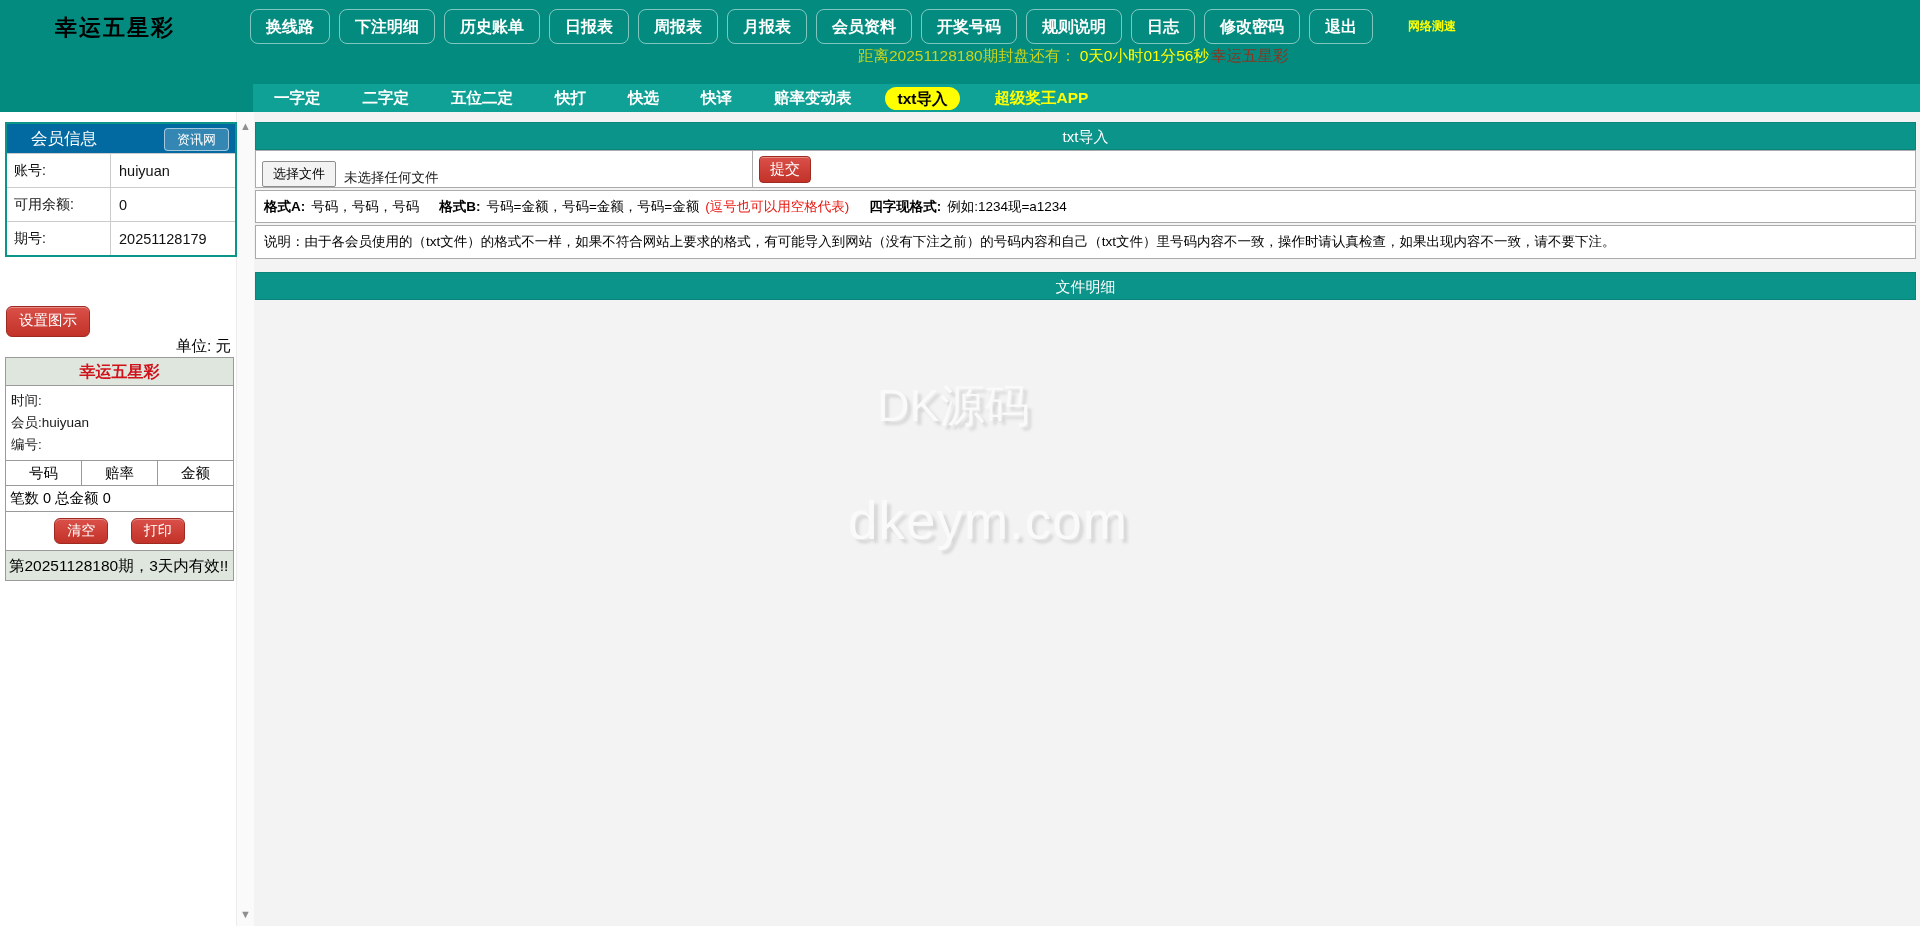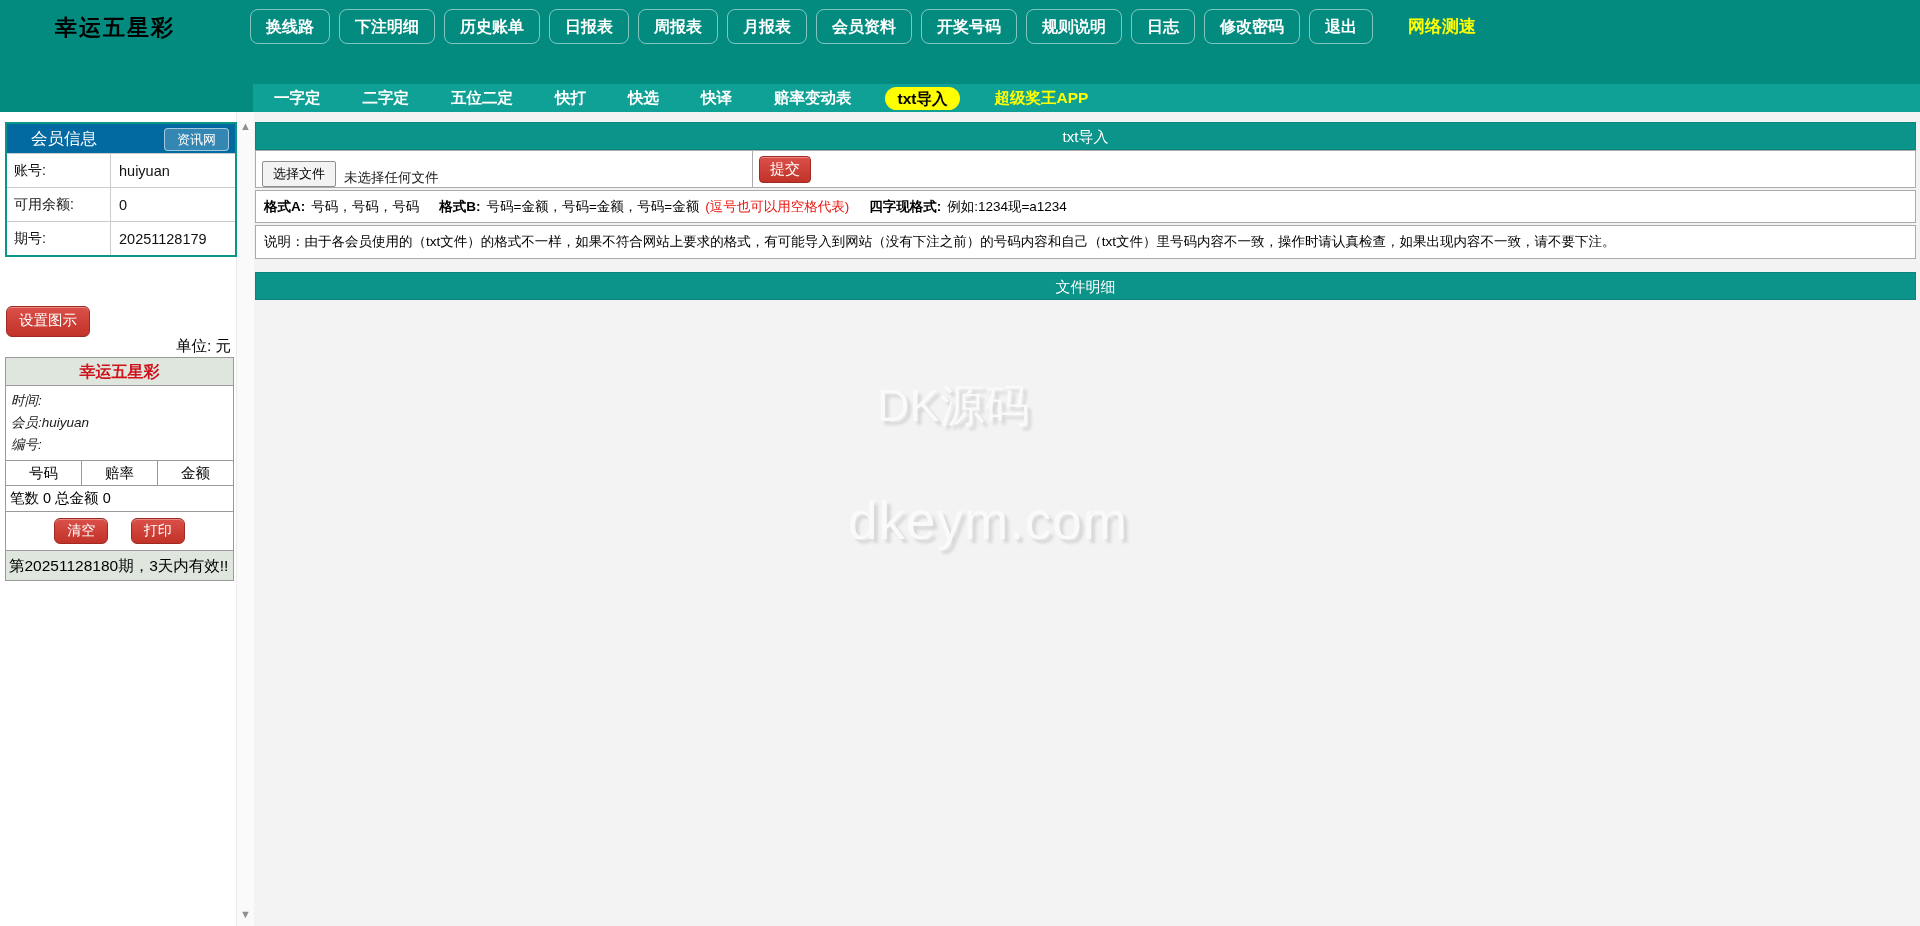--- a/index.html
+++ b/index.html
@@ -10,21 +10,21 @@
     -webkit-font-smoothing:antialiased;
   }
   
   .header{position:absolute;left:0;top:0;width:1920px;height:112px;background:#028b7e;}
   .site-title{position:absolute;left:55px;top:13px;font-size:22px;font-weight:bold;color:#000;letter-spacing:2px;}
   .nav{position:absolute;left:250px;top:9px;display:flex;gap:9px;align-items:center;}
   .hbtn{
     height:33px;line-height:33px;padding:0 15px;border:1px solid rgba(255,255,255,.5);
     border-radius:8px;color:#fff;font-size:16px;font-weight:bold;cursor:pointer;white-space:nowrap;
   }
-  .speedtest{margin-left:26px;color:#ffff00;font-size:17px;font-weight:bold;cursor:pointer;}
+  .speedtest{margin-left:26px;color:#ffff00;font-size:12px;font-weight:bold;cursor:pointer;}
   .countdown{position:absolute;left:858px;top:46px;font-size:15.5px;white-space:nowrap;}
   .cd-prefix{color:#c9d51c;}
   .cd-time{color:#ffff00;margin-left:4px;}
   .cd-suffix{color:#8c3520;margin-left:2px;}
   
   .tabbar{position:absolute;left:253px;top:84px;right:0;height:28px;background:#0fa195;display:flex;align-items:center;}
   .tab{padding:0 21px;color:#fff;font-size:15.5px;font-weight:bold;line-height:28px;cursor:pointer;white-space:nowrap;}
   .tab-active{margin:0 12px;padding:3px 13px;background:#ffff00;color:#000;border-radius:12px;font-size:15.5px;font-weight:bold;line-height:17px;cursor:pointer;}
   .tab-app{padding:0 22px;color:#ffff00;font-size:15.5px;font-weight:bold;cursor:pointer;}
   
@@ -47,21 +47,21 @@
   .red-btn{
     background:linear-gradient(#da5049,#c23228);border:1px solid #9e2a22;border-radius:6px;
     color:#fff;cursor:pointer;box-shadow:inset 0 1px 0 rgba(255,255,255,.35);
   }
   .set-icon-btn{position:absolute;left:6px;top:306px;height:29px;padding:0 12px;font-size:14.5px;}
   .unit-label{position:absolute;left:0;top:336px;width:231px;text-align:right;font-size:15.5px;color:#000;}
   .panel2{position:absolute;left:5px;top:357px;width:227px;border:1px solid #9a9a9a;background:#fff;}
   .p2-header{height:27px;line-height:27px;background:#dee6de;border-bottom:1px solid #9a9a9a;
     color:#d0121b;font-weight:bold;font-size:16px;text-align:center;}
   .p2-body{padding:4px 5px;}
-  .p2-line{font-size:13.5px;line-height:22px;color:#1a1a1a;font-style:italic;}
+  .p2-line{font-size:13.5px;line-height:22px;color:#1a1a1a;}
   .p2-cols{display:flex;border-top:1px solid #9a9a9a;border-bottom:1px solid #9a9a9a;}
   .p2-col{flex:1;text-align:center;font-size:14.5px;height:24px;line-height:24px;}
   .p2-col.mid{border-left:1px solid #9a9a9a;border-right:1px solid #9a9a9a;}
   .p2-summary{padding:3px 4px;font-size:14.5px;}
   .p2-btnrow{border-top:1px solid #9a9a9a;padding:6px 0;text-align:center;}
   .p2-btnrow .red-btn{display:inline-block;margin:0 9px;padding:3px 12px;font-size:14px;}
   .p2-footer{border-top:1px solid #9a9a9a;background:#dee6de;padding:4px 3px;font-size:15.5px;line-height:21px;color:#000;}
   
   .bar{position:absolute;left:255px;width:1661px;height:28px;background:#0a948a;
     color:#fff;text-align:center;font-size:15px;line-height:28px;box-sizing:border-box;border:1px solid #0a857c;}
@@ -98,20 +98,23 @@
     <div class="hbtn">日报表</div>
     <div class="hbtn">周报表</div>
     <div class="hbtn">月报表</div>
     <div class="hbtn">会员资料</div>
     <div class="hbtn">开奖号码</div>
     <div class="hbtn">规则说明</div>
     <div class="hbtn">日志</div>
     <div class="hbtn">修改密码</div>
     <div class="hbtn">退出</div>
     <div class="speedtest">网络测速</div>
+  </div>
+  <div class="countdown">
+    <span class="cd-prefix">距离20251128180期封盘还有：</span><span class="cd-time">0天0小时01分56秒</span><span class="cd-suffix">幸运五星彩</span>
   </div>
   <div class="tabbar">
     <div class="tab">一字定</div>
     <div class="tab">二字定</div>
     <div class="tab">五位二定</div>
     <div class="tab">快打</div>
     <div class="tab">快选</div>
     <div class="tab">快译</div>
     <div class="tab">赔率变动表</div>
     <div class="tab-active">txt导入</div>

